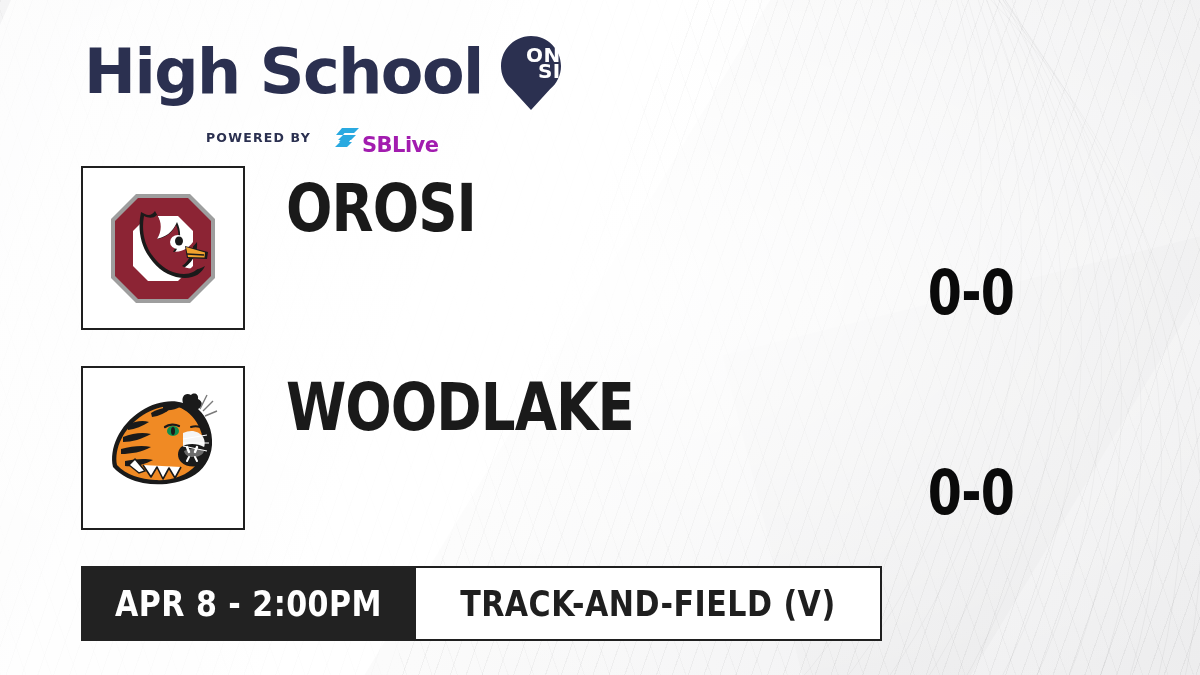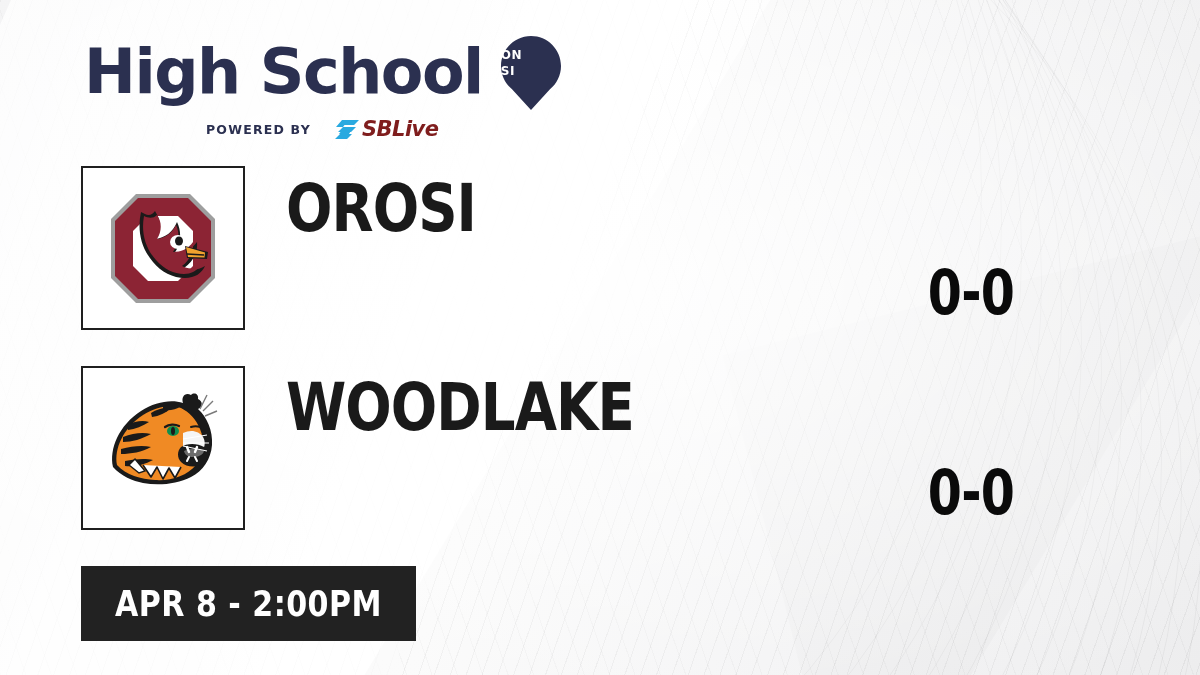--- a/index.html
+++ b/index.html
@@ -78,40 +78,40 @@
     color:#2b3050;
     line-height:1;
     white-space:nowrap;
   }
   .pin{
     position:relative;width:60px;height:74px;flex:none;margin-top:2px;
   }
   .pin svg{display:block;width:60px;height:74px;}
   .pin-text{
     position:absolute;left:0;top:11px;width:60px;
-    text-align:left;color:#fff;
-    font-family:"DejaVu Sans", sans-serif;
-    font-weight:700;font-size:12px;line-height:16px;
+    text-align:right;color:#fff;
+    font-family:"DejaVu Sans", sans-serif;
+    font-weight:700;font-size:20px;line-height:16px;
     letter-spacing:.5px;
   }
   .powered{
     display:flex;align-items:center;gap:24px;
     margin-top:9px;margin-left:122px;
   }
   .powered-label{
     font-family:"DejaVu Sans", sans-serif;
     font-weight:700;font-size:12.5px;letter-spacing:1.2px;
     color:#2b3050;
   }
   .sblive{display:flex;align-items:center;gap:3px;}
   .sblive-bolt{display:block;}
   .sblive-word{
     font-family:"DejaVu Sans", sans-serif;
-    font-weight:700;font-style:italic;font-size:21px;
-    letter-spacing:-.5px;color:#7f1d1d;line-height:1;
+    font-weight:700;font-size:21px;
+    letter-spacing:-.5px;color:#a21caf;line-height:1;margin-top:16px;
   }
 
   
   .logo-box{
     position:absolute;width:164px;height:164px;
     background:#ffffff;border:2px solid #1f1f1f;
     box-sizing:border-box;
     display:flex;align-items:center;justify-content:center;
   }
   #logo-box-1{left:81px;top:166px;}
@@ -278,15 +278,18 @@
   <div class="team-name" id="team-name-1">OROSI</div>
   <div class="team-name" id="team-name-2">WOODLAKE</div>
 
   <div class="record" id="record-1">0-0</div>
   <div class="record" id="record-2">0-0</div>
 
   <div id="info-bar">
     <div id="date-block">
       <div id="date-text">APR 8 - 2:00PM</div>
     </div>
+    <div id="sport-block">
+      <div id="sport-text">TRACK-AND-FIELD (V)</div>
+    </div>
   </div>
 
 </div>
 
 </body></html>

